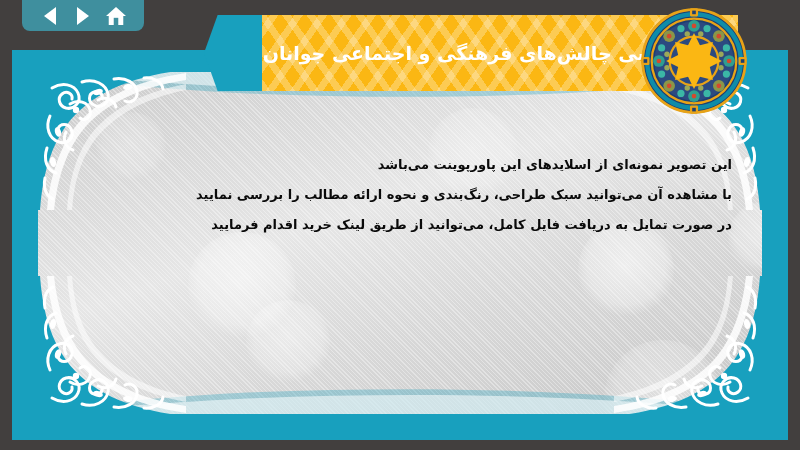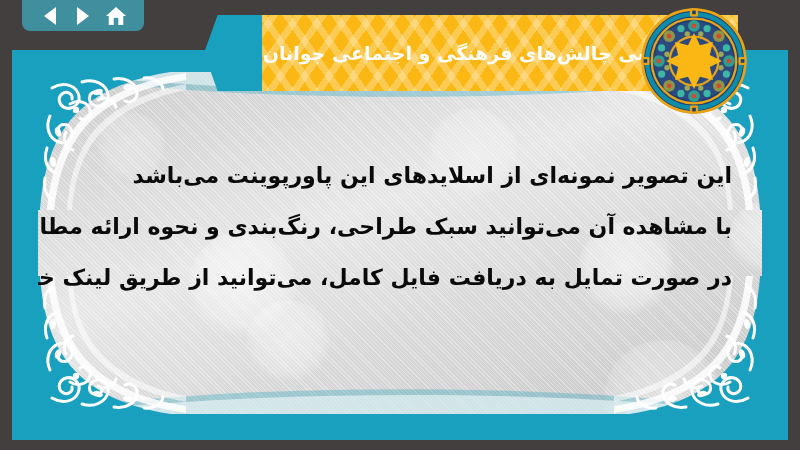--- a/index.html
+++ b/index.html
@@ -133,21 +133,21 @@
   }
 
   
   #body-text{
     position:absolute;
     left:26px; right:30px;
     top:78px;
     direction:rtl;
     text-align:right;
     color:#0a0a0a;
-    font-size:22px;
+    font-size:13px;
     font-weight:bold;
     line-height:2.32;
     z-index:20;
     white-space:nowrap;
   }
   #body-text div{ overflow:visible; }
 </style>
 </head>
 <body>
 

